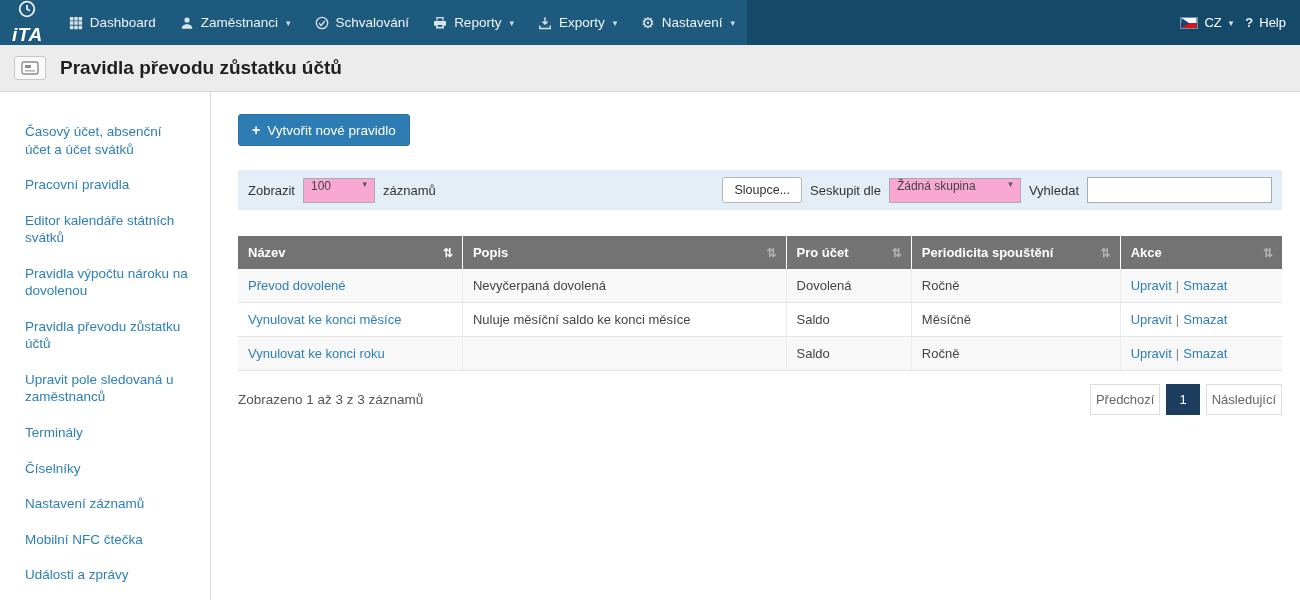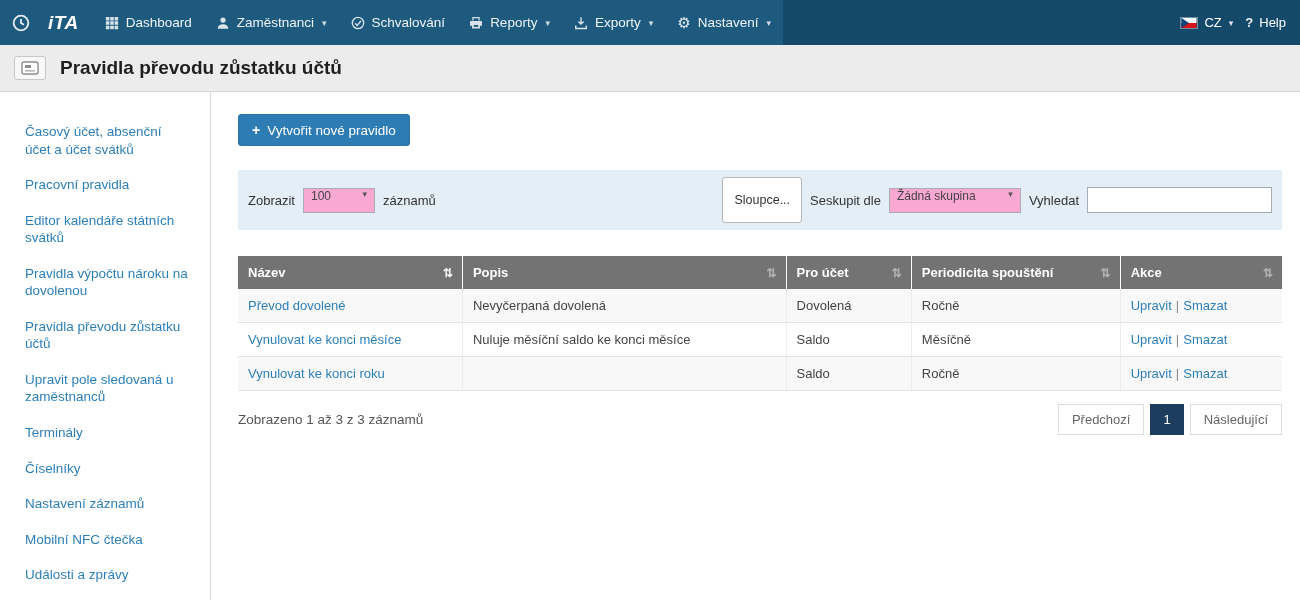--- a/index.html
+++ b/index.html
@@ -2,21 +2,21 @@
 <html><head>
 <meta charset="utf-8">
 <style>
   * { margin:0; padding:0; box-sizing:border-box; }
   html,body { width:1300px; height:600px; font-family:"Liberation Sans", sans-serif; background:#fff; }
   #app { position:relative; width:1300px; height:600px; overflow:hidden; background:#fff; }
 
   
   .navbar { position:absolute; top:0; left:0; width:1300px; height:45px;
             background:#1d5a7e; display:flex; align-items:stretch; color:#fff; }
-  .logo { display:flex; align-items:center; gap:18px; padding:0 14px 0 12px; cursor:pointer; }
+  .logo { display:flex; align-items:center; gap:6px; padding:0 14px 0 12px; cursor:pointer;flex-direction:column; }
   .logo-text { font-size:19px; font-weight:bold; font-style:italic; letter-spacing:.5px; }
   .nav-items { display:flex; align-items:stretch; }
   .nav-item { display:flex; align-items:center; gap:7px; padding:0 12px; font-size:13.5px;
               color:#eef3f6; cursor:pointer; white-space:nowrap; }
   .nav-ic { display:flex; align-items:center; opacity:.9; }
   .nav-ic svg { display:block; }
   .gear-glyph { font-size:15px; line-height:1; opacity:.95; }
   .caret { font-size:9px; opacity:.85; margin-left:1px; }
   .nav-right { flex:1; background:#14496a; display:flex; align-items:center;
                justify-content:flex-end; padding-right:14px; gap:12px; }
@@ -51,21 +51,21 @@
   .toolbar { margin-top:24px; background:#e4eef6; border-radius:2px; display:flex;
              align-items:center; padding:7px 10px; gap:8px; }
   .tb-label { font-size:13px; color:#333;text-align:center; }
   .fselect { display:inline-flex; justify-content:space-between;
              background:#f9a8d4; border:1px solid #a9adb3; height:25px; padding:0 7px;
              font-size:12px; color:#444; cursor:pointer; }
   .fselect .scar { font-size:9px; color:#555; margin-left:10px; }
   .sel-count { min-width:72px; }
   .sel-group { min-width:132px; }
   .tb-spacer { flex:1; }
-  .btn-cols { background:#fff; border:1px solid #b7b7b7; border-radius:3px; padding:15px 11px;
+  .btn-cols { background:#fff; border:1px solid #b7b7b7; border-radius:3px; padding:5px 11px;
               font-size:12.5px; color:#333; cursor:pointer; }
   .search-input { width:185px; height:26px; border:1px solid #a9adb3; background:#fff;
                   font-size:13px; padding:0 6px; font-family:"Liberation Sans",sans-serif; }
 
   table.rules { margin-top:26px; width:100%; border-collapse:collapse; table-layout:fixed; }
   table.rules th { background:#737373; color:#fff; text-align:left; font-size:13px;
                    font-weight:bold; padding:9px 10px; position:relative;
                    border-left:1px solid rgba(255,255,255,.14); cursor:pointer; }
   table.rules th:first-child { border-left:none; }
   .sort-ic { position:absolute; right:9px; top:50%; transform:translateY(-50%);
@@ -76,21 +76,21 @@
                    overflow:hidden; white-space:nowrap; }
   table.rules td:first-child { border-left:none; }
   table.rules tbody tr:nth-child(odd) { background:#f8f8f8; }
   table.rules tbody tr:nth-child(even) { background:#fff; }
   a.blue-link { color:#2d7fb8; text-decoration:none; cursor:pointer; }
   .link-sep { color:#8a8a8a; margin:0 4px; }
 
   .table-footer { display:flex; align-items:center; margin-top:13px; }
   .footer-info { flex:1; font-size:13.5px; color:#555; }
   .pager { display:flex; align-items:center; gap:6px; }
-  .page-btn { padding:7px 13px; font-size:13px; border:1px solid #ddd; background:#fff;
+  .page-btn { padding:7px 5px; font-size:13px; border:1px solid #ddd; background:#fff;
               color:#666; cursor:pointer; }
   .page-btn.active { background:#1d3d5f; border-color:#1d3d5f; color:#fff; padding:7px 12px; }
 </style>
 </head>
 <body>
 
 <div id="app">
 
   <div class="navbar">
     <div class="logo">

